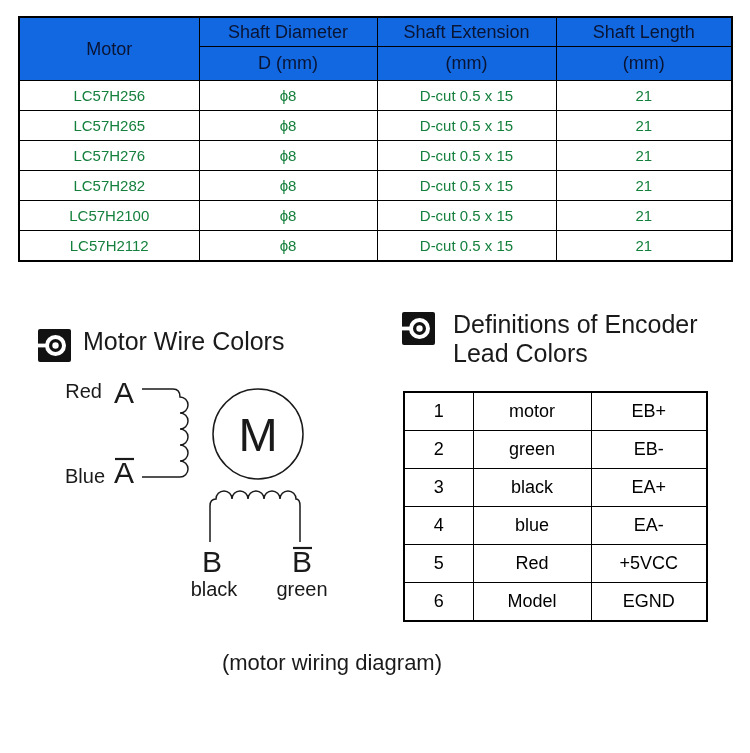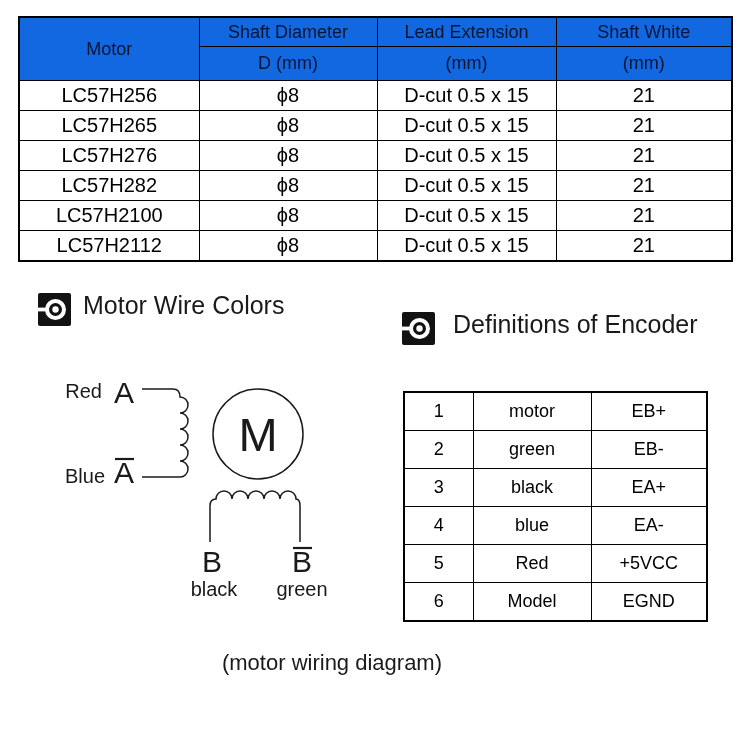--- a/index.html
+++ b/index.html
@@ -23,28 +23,28 @@
   .spec-table th,.spec-table td{
     border:1px solid var(--border);text-align:center;vertical-align:middle;
     padding:0;overflow:hidden;white-space:nowrap;
   }
   .spec-table thead th{
     background:var(--header-bg);color:var(--header-text);
     font-size:18px;font-weight:500;
   }
   .spec-table thead tr.h1 th{height:28px;}
   .spec-table thead tr.h2 th{height:33px;}
-  .spec-table tbody td{height:29px;font-size:20px;font-weight:400;color:#000000;}
+  .spec-table tbody td{height:29px;font-size:15px;font-weight:400;color:#15803d;}
 
   
   .section-title{
     position:absolute;display:flex;align-items:flex-start;
     font-size:25px;line-height:29px;color:var(--ink);
   }
-  #motor-title{left:38px;top:291px;gap:12px;}
+  #motor-title{left:38px;top:327px;gap:12px;}
   #encoder-title{left:402px;top:310px;gap:18px;}
   .section-title .icon{flex:0 0 auto;margin-top:2px;}
 
   
   #wiring-svg{position:absolute;left:30px;top:365px;}
   #wiring-svg text{fill:var(--ink);font-family:"Liberation Sans",sans-serif;}
 
   
   .encoder-table{
     position:absolute;left:403px;top:391px;width:303px;
@@ -68,22 +68,22 @@
   <colgroup>
     <col style="width:180px">
       <col style="width:178px">
       <col style="width:179px">
       <col style="width:176px">
   </colgroup>
   <thead>
     <tr class="h1">
       <th rowspan="2">Motor</th>
       <th>Shaft Diameter</th>
-      <th>Lead Extension</th>
-      <th>Shaft White</th>
+      <th>Shaft Extension</th>
+      <th>Shaft Length</th>
     </tr>
     <tr class="h2">
       <th>D (mm)</th>
       <th>(mm)</th>
       <th>(mm)</th>
     </tr>
   </thead>
   <tbody>
     <tr>
       <td>LC57H256</td>
@@ -140,20 +140,21 @@
   <span class="icon">
     <svg width="33" height="33" viewBox="0 0 33 33">
       <rect x="0" y="0" width="33" height="33" rx="2" fill="#121212"></rect>
       <circle cx="17.5" cy="16.5" r="8.5" fill="none" stroke="#ffffff" stroke-width="4"></circle>
       <circle cx="17.5" cy="16.5" r="3.2" fill="#ffffff"></circle>
       <rect x="0" y="14.6" width="8" height="3.8" fill="#ffffff"></rect>
     </svg>
   </span>
   <span>
     <span style="display:block">Definitions of Encoder</span>
+    <span style="display:block">Lead Colors</span>
   </span>
 </div>
 
 <svg id="wiring-svg" width="315" height="245" viewBox="0 0 315 245">
 
   <path d="M112,24 H143 Q150,24 150,32
            a8,8 0 0 1 0,16 a8,8 0 0 1 0,16 a8,8 0 0 1 0,16 a8,8 0 0 1 0,16 a8,8 0 0 1 0,16
            H112" fill="none" stroke="#1a1a1a" stroke-width="1.5"></path>
 
   <circle cx="228" cy="69" r="45" fill="none" stroke="#1a1a1a" stroke-width="1.5"></circle>

